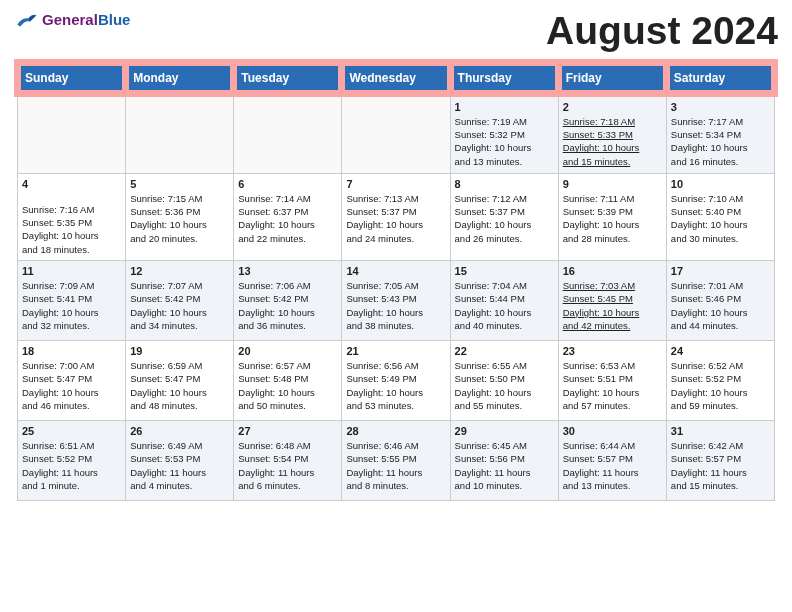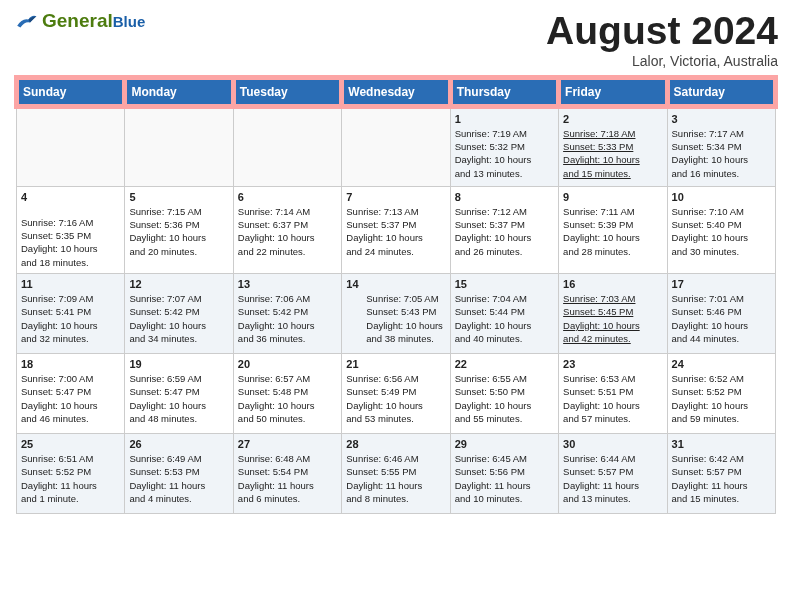--- a/index.html
+++ b/index.html
@@ -19,23 +19,23 @@
       justify-content: space-between;
       align-items: flex-start;
       margin-bottom: 6px;
     }
     .logo {
       display: flex;
       align-items: center;
       gap: 4px;
     }
     .logo-text-general {
-      font-size: 19px;
-      font-weight: bold;
-      color: #4d7c0f;
+      font-size: 15px;
+      font-weight: bold;
+      color: #701a75;
     }
     .logo-text-blue {
       font-size: 15px;
       font-weight: bold;
       color: #1a5fa8;
     }
     .logo-bird {
       width: 24px;
       height: 20px;
     }
@@ -59,21 +59,21 @@
     }
     thead tr {
       background-color: #2a6db5;
       color: #fff;
     }
     thead th {
       padding: 5px 4px;
       font-size: 12px;
       font-weight: bold;
       text-align: left;
-      border: 5px solid #fca5a5;
+      border: 7px solid #fca5a5;
     }
     tbody td {
       vertical-align: top;
       padding: 4px 4px;
       font-size: 9.5px;
       color: #222;
       border: 1px solid #ccc;
       height: 80px;
     }
     tbody tr:nth-child(odd) td {
@@ -103,21 +103,20 @@
       <svg class="logo-bird" viewBox="0 0 30 24" fill="none" xmlns="http://www.w3.org/2000/svg">
         <path d="M4 18 Q10 8 18 10 Q22 4 28 6 Q22 10 20 14 Q14 12 8 20 Z" fill="#2a6db5"></path>
         <path d="M18 10 Q24 6 28 6 Q24 10 20 14Z" fill="#1a4a80"></path>
       </svg>
       <div>
         <span class="logo-text-general">General</span><span class="logo-text-blue">Blue</span>
       </div>
     </div>
     <div class="title-area">
       <div class="month-title">August 2024</div>
-      <div class="location-title">Lalor, Victoria, Australia</div>
     </div>
   </div>
 
   <table>
     <thead>
       <tr>
         <th>Sunday</th>
         <th>Monday</th>
         <th>Tuesday</th>
         <th>Wednesday</th>
@@ -222,21 +221,21 @@
           </td>
           <td>
             <div class="day-number">13</div>
             <div class="day-info" style="white-space: pre-line;">Sunrise: 7:06 AM
 Sunset: 5:42 PM
 Daylight: 10 hours
 and 36 minutes.</div>
           </td>
           <td>
             <div class="day-number">14</div>
-            <div class="day-info" style="white-space: pre-line; margin-left: 20px;">Sunrise: 7:05 AM
+            <div class="day-info" style="white-space: pre-line;">Sunrise: 7:05 AM
 Sunset: 5:43 PM
 Daylight: 10 hours
 and 38 minutes.</div>
           </td>
           <td>
             <div class="day-number">15</div>
             <div class="day-info" style="white-space: pre-line;">Sunrise: 7:04 AM
 Sunset: 5:44 PM
 Daylight: 10 hours
 and 40 minutes.</div>

